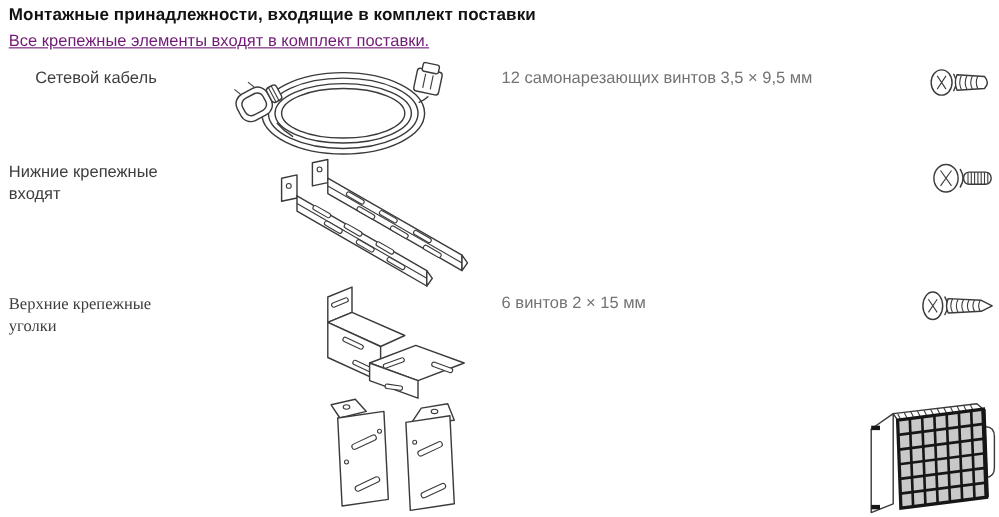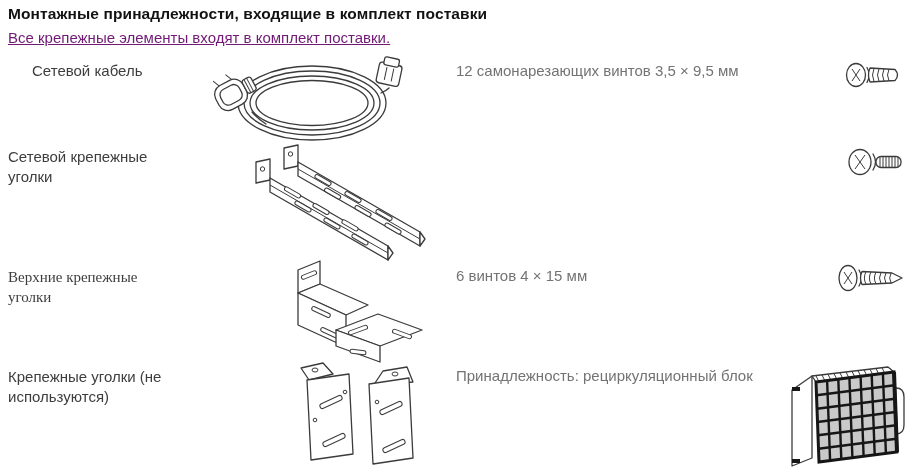--- a/index.html
+++ b/index.html
@@ -64,21 +64,21 @@
   <div class="fig" style="left:843px; top:58px;">
     <svg width="62" height="34" viewBox="0 0 62 34">
       <ellipse class="fw" cx="13" cy="17" rx="9.5" ry="11.5"></ellipse>
       <path class="thin" d="M9,11 L17,23 M17,11 L9,23"></path>
       <path class="ln" d="M24,9.5 q4.5,7.5 0,15"></path>
       <path class="fw" d="M27,10 L52,11.5 Q57,17 52,22.5 L27,24 Q24,17 27,10 Z"></path>
       <path class="thin" d="M31,10.6 q-3,6.4 0,12.8 M36,10.8 q-3,6.2 0,12.4 M41,11 q-3,6 0,12 M46,11.2 q-3,5.8 0,11.6"></path>
     </svg>
   </div>
 
-  <div class="lbl" style="left:8px; top:147px; width:165px;">Сетевой крепежные уголки</div>
+  <div class="lbl" style="left:8px; top:147px; width:165px;">Нижние крепежные входят</div>
 
   <div class="fig" style="left:248px; top:142px;">
     <svg width="182" height="119" viewBox="0 0 182 119">
 
       <polygon class="fw" points="36,6 50,3 50,24 36,27"></polygon>
       <circle class="thin" cx="42.5" cy="12" r="2.2"></circle>
       <polygon class="fw" points="50,20 172,90 172,104 50,34"></polygon>
       <line class="thin" x1="50" y1="27" x2="172" y2="97"></line>
       <polygon class="fw" points="172,90 177,97 172,104"></polygon>
       <g>
@@ -134,33 +134,32 @@
       <g>
         <polygon class="fw" points="58,76 100,60 144,76 102,92"></polygon>
         <polygon class="fw" points="58,76 102,92 102,108 58,92"></polygon>
         <rect class="slot" x="-10" y="-2" width="20" height="4" rx="2" transform="translate(80 76) rotate(-20)"></rect>
         <rect class="slot" x="-10" y="-2" width="20" height="4" rx="2" transform="translate(124 80) rotate(20)"></rect>
         <rect class="slot" x="-8" y="-2" width="16" height="4" rx="2" transform="translate(80 98) rotate(8)"></rect>
       </g>
     </svg>
   </div>
 
-  <div class="rtext" style="left:456px; top:266px; width:370px;">6 винтов 4 × 15 мм</div>
+  <div class="rtext" style="left:456px; top:266px; width:370px;">6 винтов 2 × 15 мм</div>
 
   <div class="fig" style="left:836px; top:260px;">
     <svg width="70" height="36" viewBox="0 0 70 36">
       <ellipse class="fw" cx="12" cy="18" rx="9" ry="12.5"></ellipse>
       <path class="thin" d="M8,12 L16,24 M16,12 L8,24"></path>
       <path class="ln" d="M23,10 q5,8 0,16"></path>
       <path class="fw" d="M26,11.5 L56,13 L66,18 L56,23 L26,24.5 Q23,18 26,11.5 Z"></path>
       <path class="thin" d="M30,11.7 q-3.2,6.3 0,12.6 M35,12 q-3.2,6 0,12 M40,12.2 q-3.2,5.8 0,11.6 M45,12.5 q-3,5.5 0,11 M50,12.8 q-3,5.2 0,10.4 M55,13.2 q-2.6,4.8 0,9.6"></path>
     </svg>
   </div>
 
-  <div class="lbl" style="left:8px; top:367px; width:170px;">Крепежные уголки (не используются)</div>
 
   <div class="fig" style="left:293px; top:360px;">
     <svg width="135" height="108" viewBox="0 0 135 108">
 
       <g>
         <polygon class="fw" points="16,20 8,8 30,3 40,14"></polygon>
         <ellipse class="thin" cx="22" cy="10" rx="3" ry="2"></ellipse>
         <polygon class="fw" points="14,20 56,14 60,94 18,100"></polygon>
         <rect class="slot" x="-12" y="-2.5" width="24" height="5" rx="2.5" transform="translate(38 42) rotate(-25)"></rect>
         <rect class="slot" x="-12" y="-2.5" width="24" height="5" rx="2.5" transform="translate(41 80) rotate(-25)"></rect>
@@ -172,21 +171,20 @@
         <polygon class="fw" points="80,26 90,11 114,7 120,22"></polygon>
         <ellipse class="thin" cx="102" cy="14" rx="3" ry="2"></ellipse>
         <polygon class="fw" points="76,24 116,18 120,98 80,104"></polygon>
         <rect class="slot" x="-12" y="-2.5" width="24" height="5" rx="2.5" transform="translate(98 48) rotate(-25)"></rect>
         <rect class="slot" x="-12" y="-2.5" width="24" height="5" rx="2.5" transform="translate(101 86) rotate(-25)"></rect>
         <circle class="thin" cx="84" cy="42" r="1.8"></circle>
       </g>
     </svg>
   </div>
 
-  <div class="rtext" style="left:456px; top:366px; width:330px;">Принадлежность: рециркуляционный блок</div>
 
   <div class="fig" style="left:784px; top:360px;">
     <svg width="122" height="108" viewBox="0 0 122 108">
 
       <path class="fw" d="M108,28 h4 q8,0 8,9 v28 q0,9 -8,9 h-4 z"></path>
 
       <polygon class="fw" points="8,30 28,16 28,98 8,106"></polygon>
       <rect x="8" y="27" width="8" height="4" fill="#161616"></rect>
       <rect x="8" y="99" width="8" height="4" fill="#161616"></rect>
 

